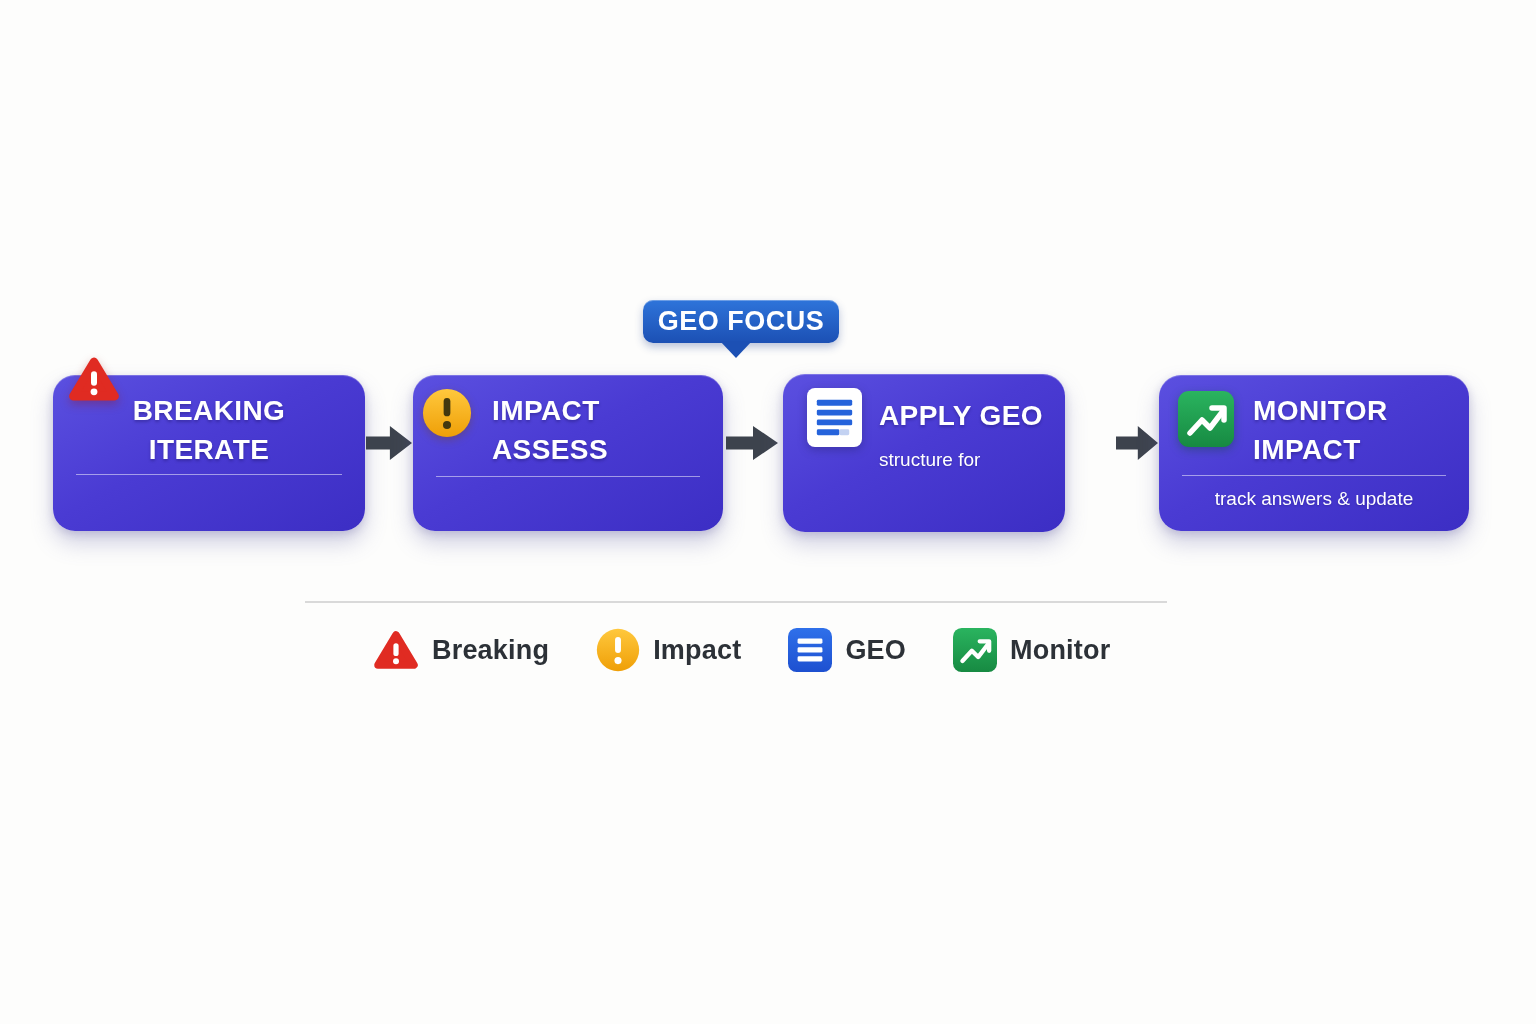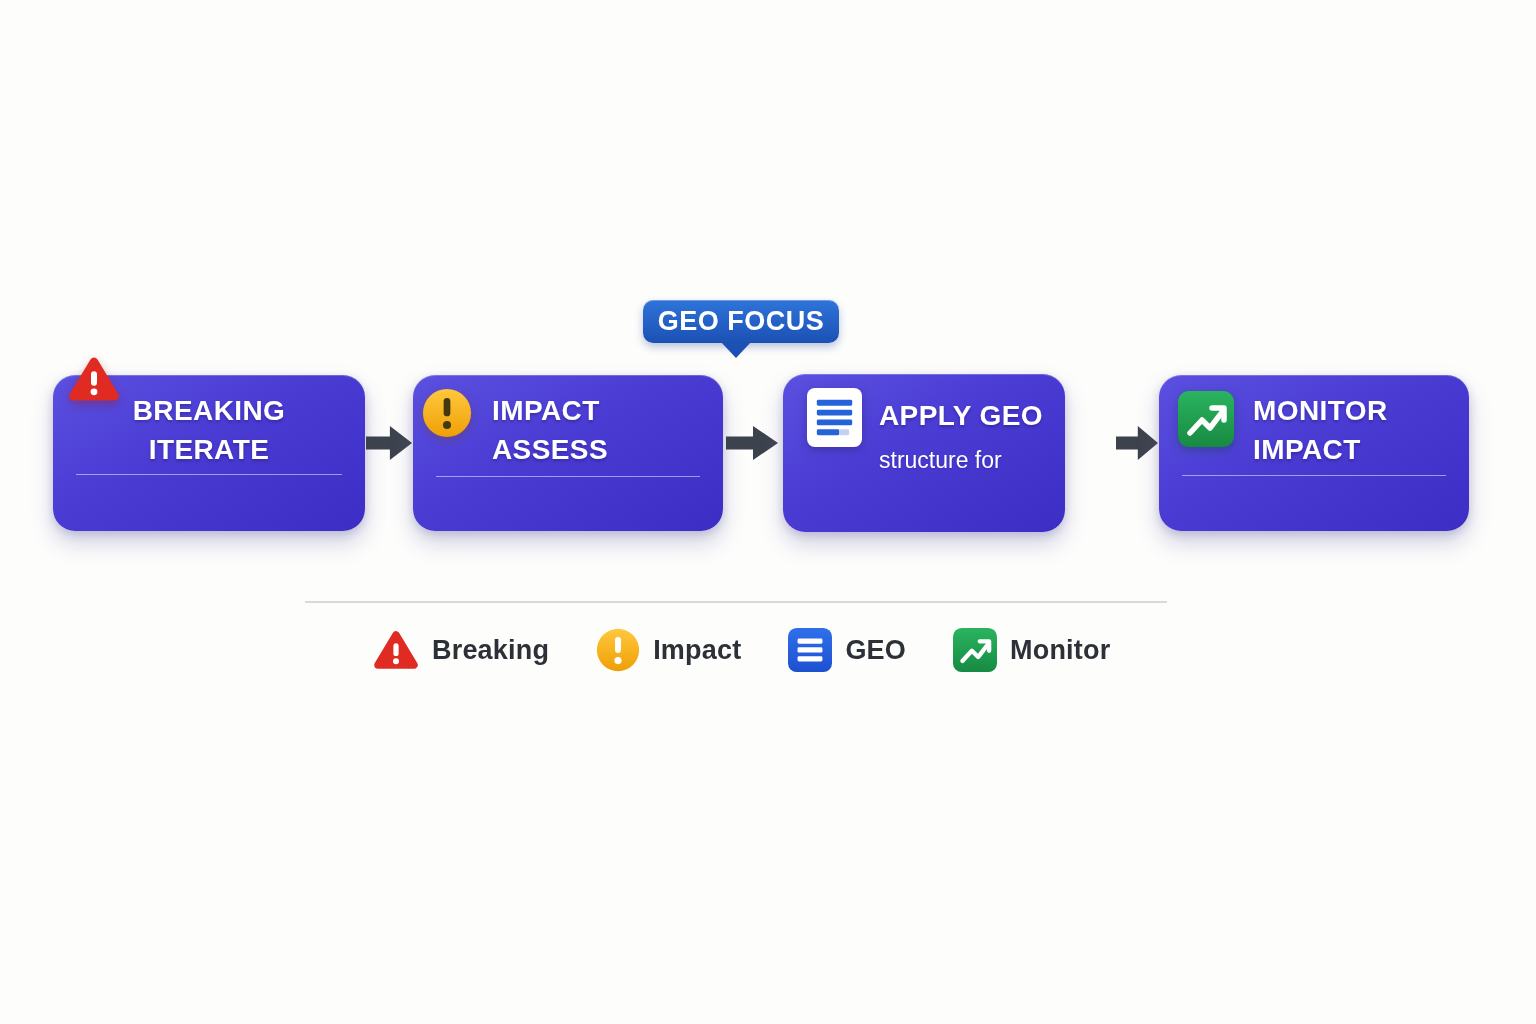--- a/index.html
+++ b/index.html
@@ -29,21 +29,21 @@
   #box-1 .title{left:79px}
   #box-2 .title{left:96px;top:22px}
   #box-3 .title{left:94px}
 
   .divider{position:absolute;top:99px;left:23px;right:23px;height:1px;background:rgba(255,255,255,.5)}
   #box-1 .divider{top:101px}
   #box-3 .divider{top:100px}
 
   .subtitle{
     position:absolute;top:108px;left:8px;right:8px;text-align:center;
-    font-size:23px;line-height:32px;text-shadow:0 1px 2px rgba(15,10,70,.25);
+    font-size:19px;line-height:32px;text-shadow:0 1px 2px rgba(15,10,70,.25);
   }
   #box-2 .subtitle{top:70px;left:96px;right:16px;text-align:left}
   .sline{display:block}
 
   .box .icon{position:absolute;display:block}
   #box-0 .icon{left:15px;top:-20px;width:52px;height:48px;filter:drop-shadow(0 4px 5px rgba(150,20,20,.35))}
   #box-1 .icon{left:9px;top:13px;width:50px;height:50px;filter:drop-shadow(0 3px 4px rgba(120,70,0,.35))}
   #box-2 .icon{left:24px;top:14px;width:55px;height:59px;filter:drop-shadow(0 3px 5px rgba(30,30,90,.35))}
   #box-3 .icon{left:19px;top:16px;width:56px;height:56px;filter:drop-shadow(0 3px 5px rgba(10,70,30,.35))}
   .icon svg,.licon svg{display:block;width:100%;height:100%}
@@ -171,20 +171,21 @@
       <rect x="0" y="0" width="56" height="56" rx="11" fill="url(#gg-a)"></rect>
       <path d="M12 42 L24 29 L32 37 L45 20" fill="none" stroke="#fff" stroke-width="5.5" stroke-linecap="round" stroke-linejoin="round"></path>
       <path d="M34 17 H46 V29" fill="none" stroke="#fff" stroke-width="5.5" stroke-linecap="round" stroke-linejoin="round"></path>
     </svg>
   </span>
   <div class="title">
     <span class="tline">MONITOR</span>
     <span class="tline">IMPACT</span>
   </div>
   <div class="divider"></div>
+  <div class="subtitle">track answers &amp; update</div>
 </div>
 
 <div class="legend-divider"></div>
 <div class="legend">
   <div class="legend-item">
     <span class="licon licon-tri">
       <svg viewBox="0 0 60 56">
         <path d="M30 8 L54 48 L6 48 Z" fill="#e02b22" stroke="#e02b22" stroke-width="10" stroke-linejoin="round"></path>
         <rect x="26.5" y="19" width="7" height="17" rx="3.5" fill="#fff"></rect>
         <circle cx="30" cy="43" r="4" fill="#fff"></circle>

